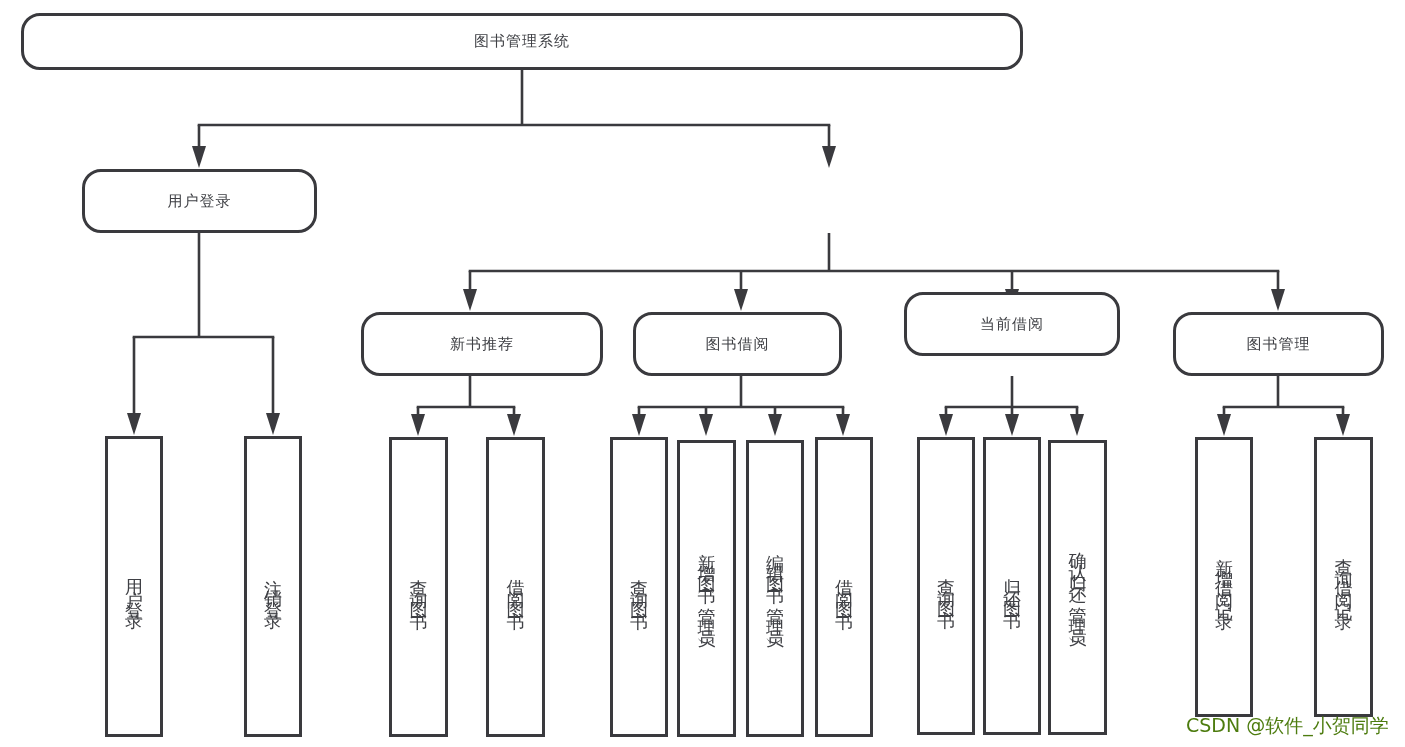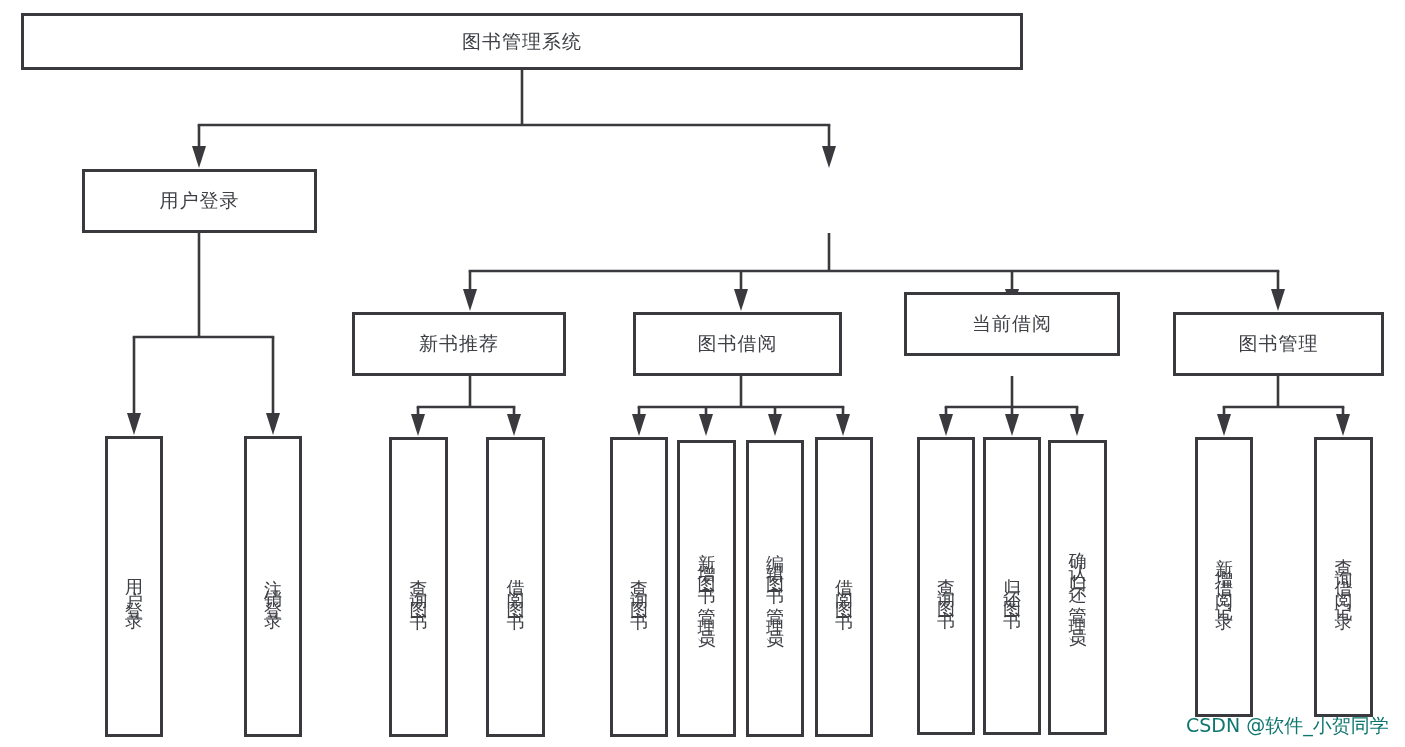--- a/index.html
+++ b/index.html
@@ -5,28 +5,28 @@
   html,body{margin:0;padding:0;background:#ffffff;}
   .canvas{
     position:relative;width:1405px;height:747px;background:#ffffff;
     font-family:"DejaVu Sans","Liberation Sans",sans-serif;overflow:hidden;
   }
   .wires{position:absolute;left:0;top:0;}
   .box{
     position:absolute;box-sizing:border-box;border:3px solid #3a3a3e;background:#ffffff;
     display:flex;align-items:center;justify-content:center;color:#3f4045;
   }
-  .h-box{font-size:19px;letter-spacing:1px;white-space:nowrap;}
+  .h-box{font-size:15px;letter-spacing:1px;white-space:nowrap;border-radius:19px;}
   .v-box .lbl{
     writing-mode:vertical-rl;text-orientation:mixed;
     font-size:18px;line-height:1;letter-spacing:11px;
   }
   .watermark{
     position:absolute;left:1186px;top:713px;width:214px;
-    font-size:19px;line-height:24px;color:#0f766e;white-space:nowrap;
+    font-size:19px;line-height:24px;color:#4d7c0f;white-space:nowrap;
   }
 </style>
 </head>
 <body>
 
 <div class="canvas">
 
   <svg class="wires" width="1405" height="747">
       <line x1="522" y1="70" x2="522" y2="125" stroke="#3a3a3e" stroke-width="2.6"></line>
       <line x1="197.7" y1="125" x2="830.3" y2="125" stroke="#3a3a3e" stroke-width="2.6"></line>
@@ -83,21 +83,21 @@
     </svg>
 
   <div class="box h-box" style="left:21px;top:13px;width:1002px;height:57px">
     <span>图书管理系统</span>
   </div>
 
   <div class="box h-box" style="left:82px;top:169px;width:235px;height:64px">
     <span>用户登录</span>
   </div>
 
-  <div class="box h-box" style="left:352px;top:312px;width:214px;height:64px">
+  <div class="box h-box" style="left:361px;top:312px;width:242px;height:64px">
     <span>新书推荐</span>
   </div>
   <div class="box h-box" style="left:633px;top:312px;width:209px;height:64px">
     <span>图书借阅</span>
   </div>
   <div class="box h-box" style="left:904px;top:292px;width:216px;height:64px">
     <span>当前借阅</span>
   </div>
   <div class="box h-box" style="left:1173px;top:312px;width:211px;height:64px">
     <span>图书管理</span>

